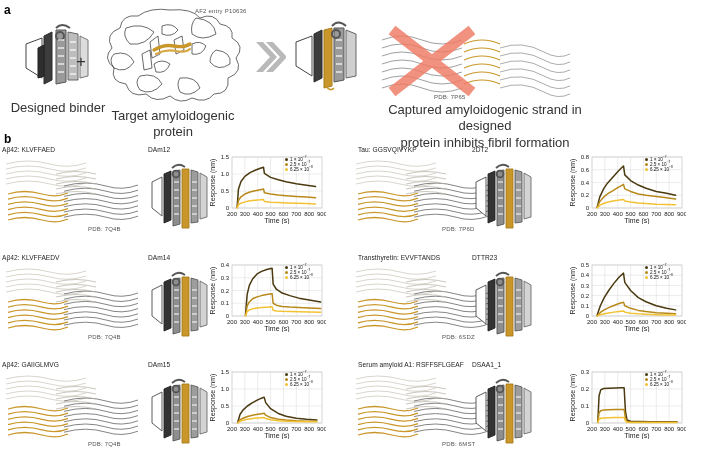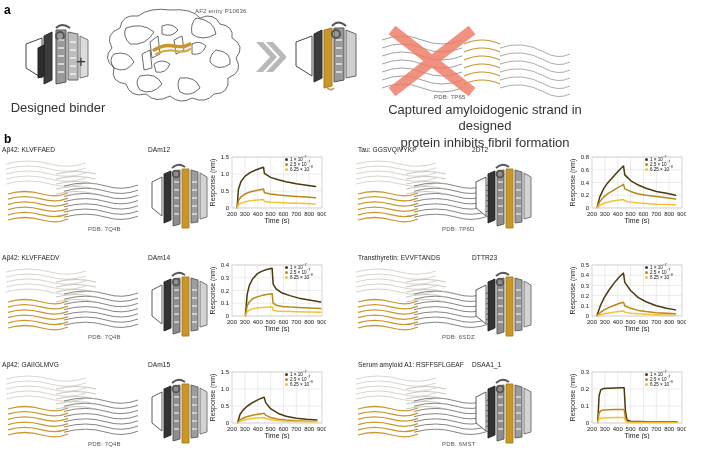--- a/index.html
+++ b/index.html
@@ -131,20 +131,21 @@
       <path d="M54 36 L62 30 L64 48 L56 52 Z"></path>
       <path d="M46 48 L54 44 L56 62 L48 64 Z"></path>
       <path d="M78 34 L86 30 L88 44 L80 48 Z"></path>
       <path d="M58 58 Q66 52 74 58 Q70 68 60 66 Z"></path>
       <path d="M96 38 Q104 34 110 40 Q106 50 96 48 Z"></path>
       <path d="M66 20 Q76 16 82 24 Q76 32 66 28 Z"></path>
     </g>
     <path d="M58 44 Q68 38 78 40 Q88 42 94 38" fill="none" stroke="#c9962a" stroke-width="3.4" stroke-linecap="round"></path>
     <path d="M60 48 Q70 43 80 45 Q90 47 94 43" fill="none" stroke="#d8a842" stroke-width="2.2" stroke-linecap="round"></path>
   </svg>
+  <div class="cap" style="left:96px;top:108px;width:154px;">Target amyloidogenic protein</div>
   <div class="pdbtag" style="left:195px;top:8px;">AF2 entry P10636</div>
 
   <svg class="chev" style="left:254px;top:38px;" width="32" height="38" viewBox="0 0 32 38">
     <path d="M2 4 L16 19 L2 34 L9 34 L23 19 L9 4 Z" fill="#b9b9b9"></path>
     <path d="M12 4 L26 19 L12 34 L19 34 L33 19 L19 4 Z" fill="#b9b9b9"></path>
   </svg>
 
   <svg class="struct" style="left:288px;top:16px;" width="78" height="80" viewBox="0 0 78 80">
     <g stroke="#6f6f6f" stroke-width="1">
       <path d="M26 18 L34 14 L34 62 L26 66 Z" fill="#3c3c3c" stroke="#2a2a2a"></path>

